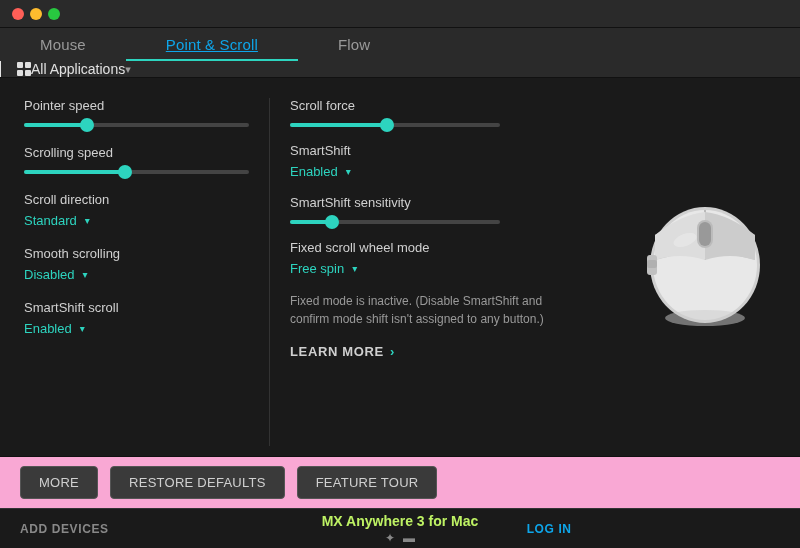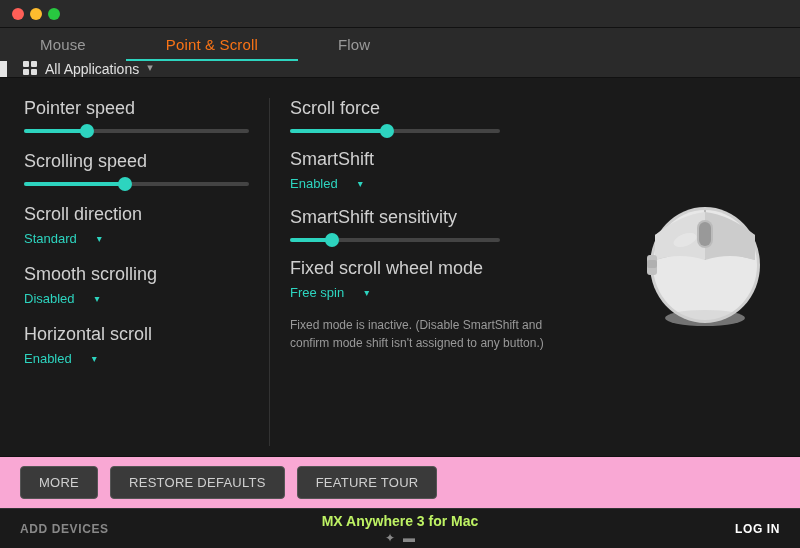--- a/index.html
+++ b/index.html
@@ -53,40 +53,40 @@
       justify-content: center;
       padding: 0 40px;
       font-size: 15px;
       font-weight: 400;
       color: #999;
       cursor: pointer;
       position: relative;
       letter-spacing: 0.01em;
     }
     .nav-tab.active {
-      color: #f97316;
+      color: #0ea5e9;
+      text-decoration: underline;
     }
     .nav-tab.active::after {
       content: '';
       position: absolute;
       bottom: 0;
       left: 0;
       right: 0;
       height: 2px;
       background: #2dd4bf;
     }
     .nav-apps {
       display: flex;
-      align-items: flex-start;
+      align-items: center;
       padding: 0 16px;
-      gap: 8px;
       color: #e0e0e0;
       font-size: 14px;
       cursor: pointer;
-      border-left: 7px solid #e5e5e5;
+      border-left: 1px solid #e5e5e5;
     }
     .apps-grid-icon {
       display: grid;
       grid-template-columns: 1fr 1fr;
       gap: 2px;
       width: 14px;
       height: 14px;
     }
     .apps-grid-icon span {
       background: #e0e0e0;
@@ -119,30 +119,30 @@
       padding-left: 20px;
       border-left: 1px solid #333;
     }
 
     .setting-group {
       display: flex;
       flex-direction: column;
       gap: 6px;
     }
     .setting-label {
-      font-size: 18px;
+      font-size: 13px;
       font-weight: 500;
       color: #d0d0d0;
     }
     .setting-value {
       font-size: 13px;
       color: #2dd4bf;
       display: flex;
       align-items: center;
-      gap: 20px;
+      gap: 8px;
       cursor: pointer;
     }
     .chevron-down {
       font-size: 10px;
       color: #2dd4bf;
     }
 
     
     .slider-track {
       width: 100%;
@@ -258,23 +258,22 @@
       display: flex;
       gap: 8px;
       align-items: center;
     }
     .footer-icon {
       font-size: 12px;
       color: #888;
     }
     .footer-right {
       flex: 1;
-      text-align: right;
       font-size: 12px;
-      color: #ffffff;
+      color: #0ea5e9;
       font-weight: 600;
       letter-spacing: 0.05em;
       text-transform: uppercase;
       cursor: pointer;
     }
 
     
     .mouse-svg {
       width: 150px;
       height: 160px;
@@ -345,21 +344,21 @@
 
     <div class="setting-group">
       <div class="setting-label">Smooth scrolling</div>
       <div class="setting-value">
         <span>Disabled</span>
         <span class="chevron-down">▾</span>
       </div>
     </div>
 
     <div class="setting-group">
-      <div class="setting-label">Horizontal scroll</div>
+      <div class="setting-label">SmartShift scroll</div>
       <div class="setting-value">
         <span>Enabled</span>
         <span class="chevron-down">▾</span>
       </div>
     </div>
 
   </div>
 
   <div class="right-col">
 
@@ -390,20 +389,24 @@
     <div class="setting-group">
       <div class="setting-label">Fixed scroll wheel mode</div>
       <div class="setting-value">
         <span>Free spin</span>
         <span class="chevron-down">▾</span>
       </div>
     </div>
 
     <div class="info-text">Fixed mode is inactive. (Disable SmartShift and confirm mode shift isn't assigned to any button.)</div>
 
+    <div class="learn-more">
+      <span>LEARN MORE</span>
+      <span class="learn-more-arrow">›</span>
+    </div>
 
   </div>
 </div>
 
 <div class="mouse-image">
   <svg class="mouse-svg" viewBox="0 0 150 160" fill="none" xmlns="http://www.w3.org/2000/svg">
 
     <ellipse cx="75" cy="95" rx="55" ry="58" fill="#d0d0d0"></ellipse>
     <ellipse cx="75" cy="95" rx="52" ry="55" fill="#e8e8e8"></ellipse>
 

